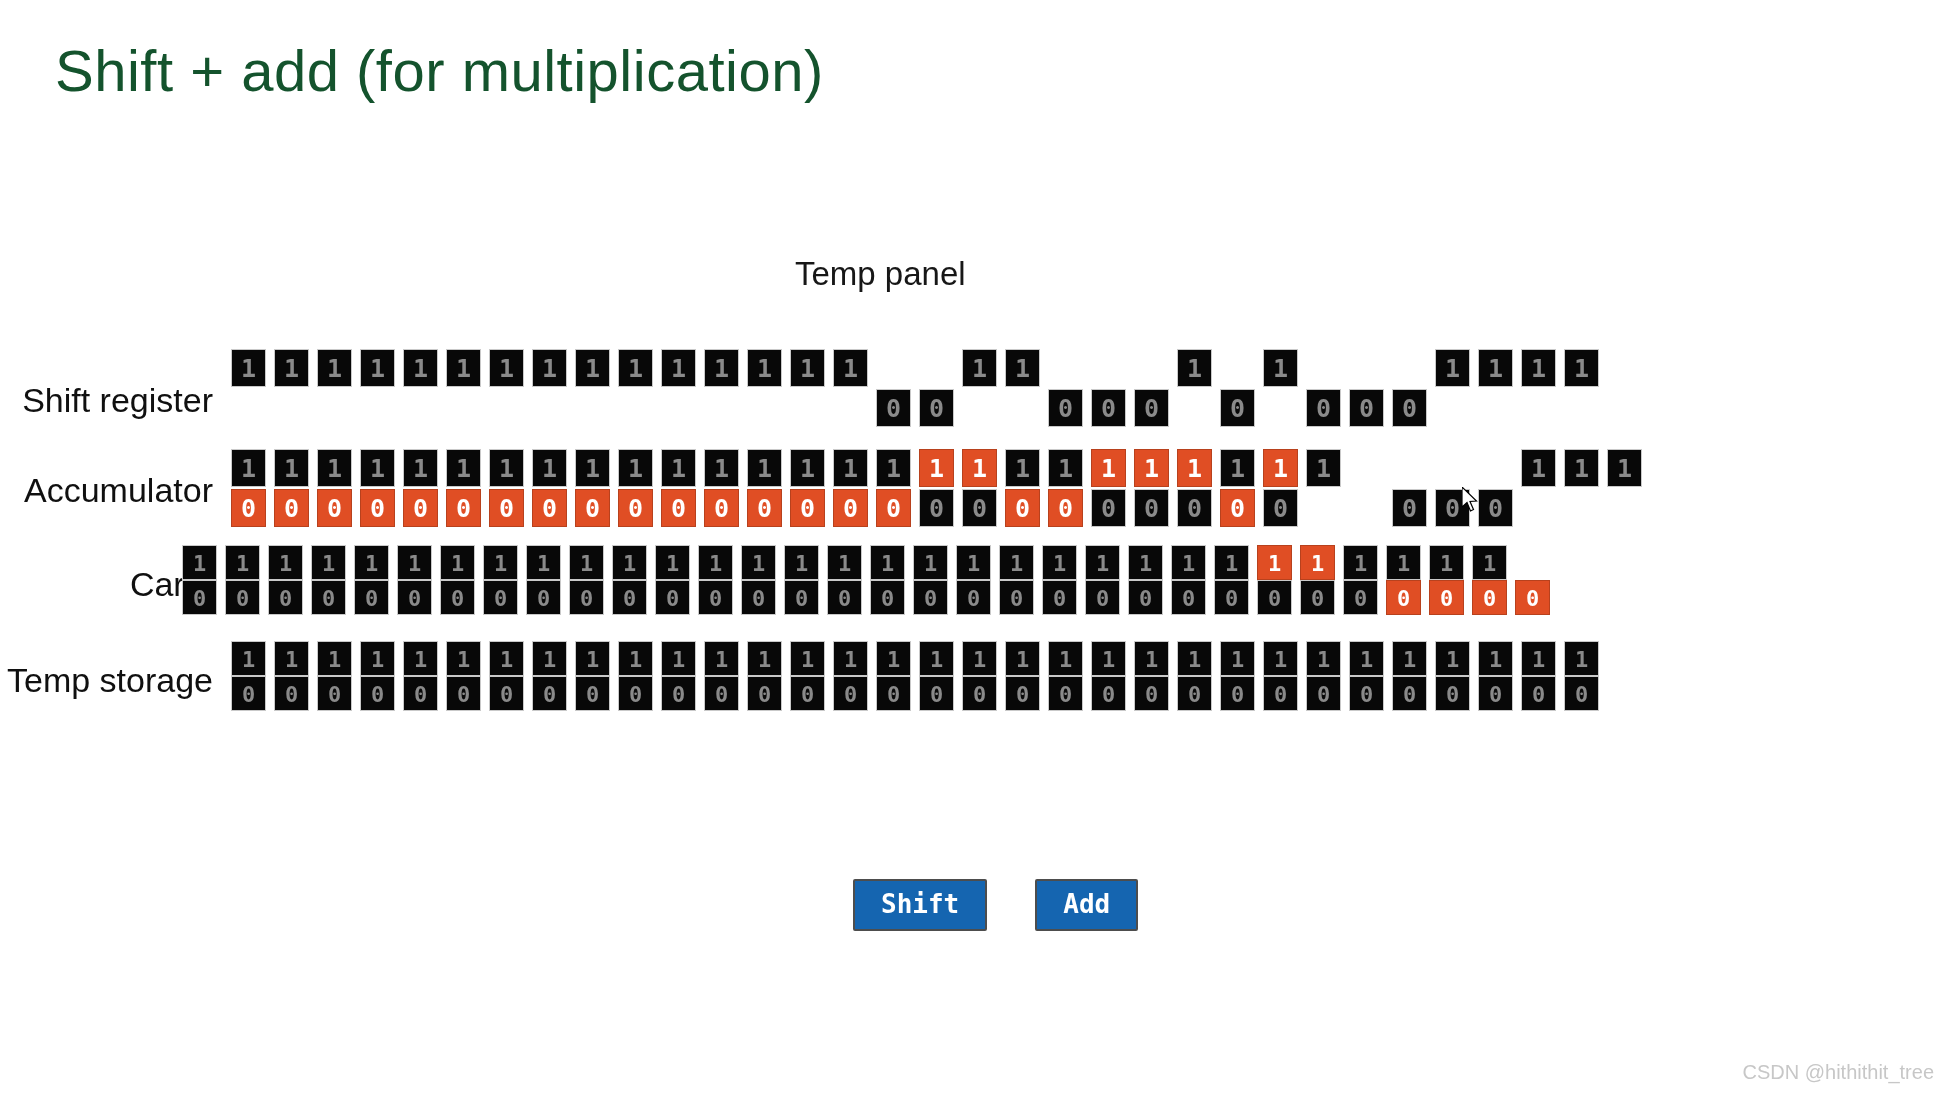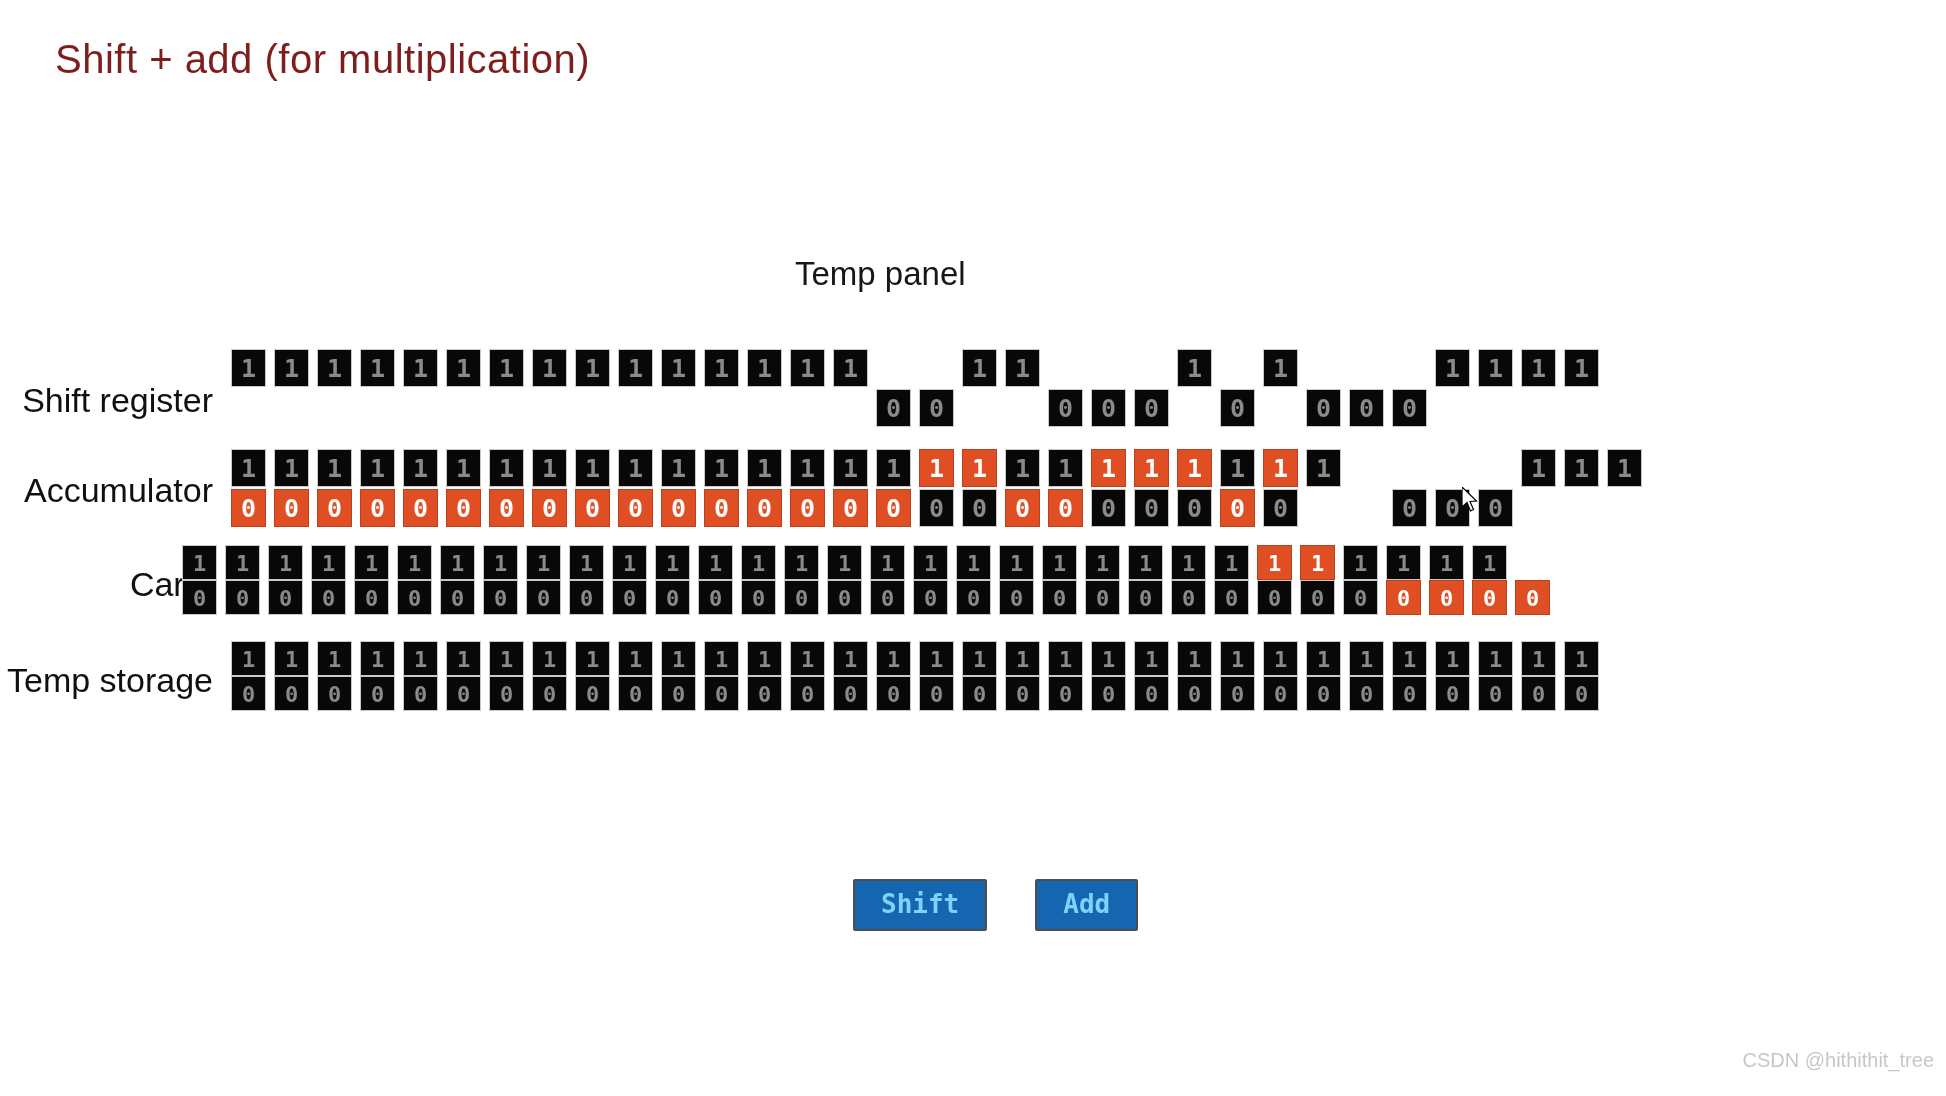--- a/index.html
+++ b/index.html
@@ -13,23 +13,23 @@
     position: relative;
     font-family: "Liberation Sans", sans-serif;
     overflow: hidden;
   }
 
   
   #title {
     position: absolute;
     left: 55px;
     top: 37px;
-    font-size: 40px;
+    font-size: 58px;
     font-weight: 400;
-    color: #7f1d1d;
+    color: #14532d;
     letter-spacing: 0.5px;
     white-space: nowrap;
   }
 
   
   #panel-heading {
     position: absolute;
     left: 795px;
     top: 255px;
     font-size: 33px;
@@ -104,21 +104,21 @@
   
   #button-bar {
     position: absolute;
     left: 853px;
     top: 879px;
     display: flex;
     gap: 48px;
   }
   .action-button {
     background: #1565b0;
-    color: #7dd3fc;
+    color: #ffffff;
     font-family: "DejaVu Sans Mono", monospace;
     font-size: 26px;
     font-weight: 700;
     padding: 9px 26px;
     border: 2px solid #4d4d4d;
     border-radius: 2px;
     cursor: pointer;
     line-height: 1.15;
   }
 
@@ -129,21 +129,21 @@
     top: 487px;
     width: 18px;
     height: 26px;
     pointer-events: none;
   }
 
   
   #watermark {
     position: absolute;
     right: 12px;
-    bottom: 24px;
+    bottom: 12px;
     font-size: 20px;
     color: #c7c7c7;
     white-space: nowrap;
   }
 </style>
 </head>
 <body>
 
 <div id="title">Shift + add (for multiplication)</div>
 

